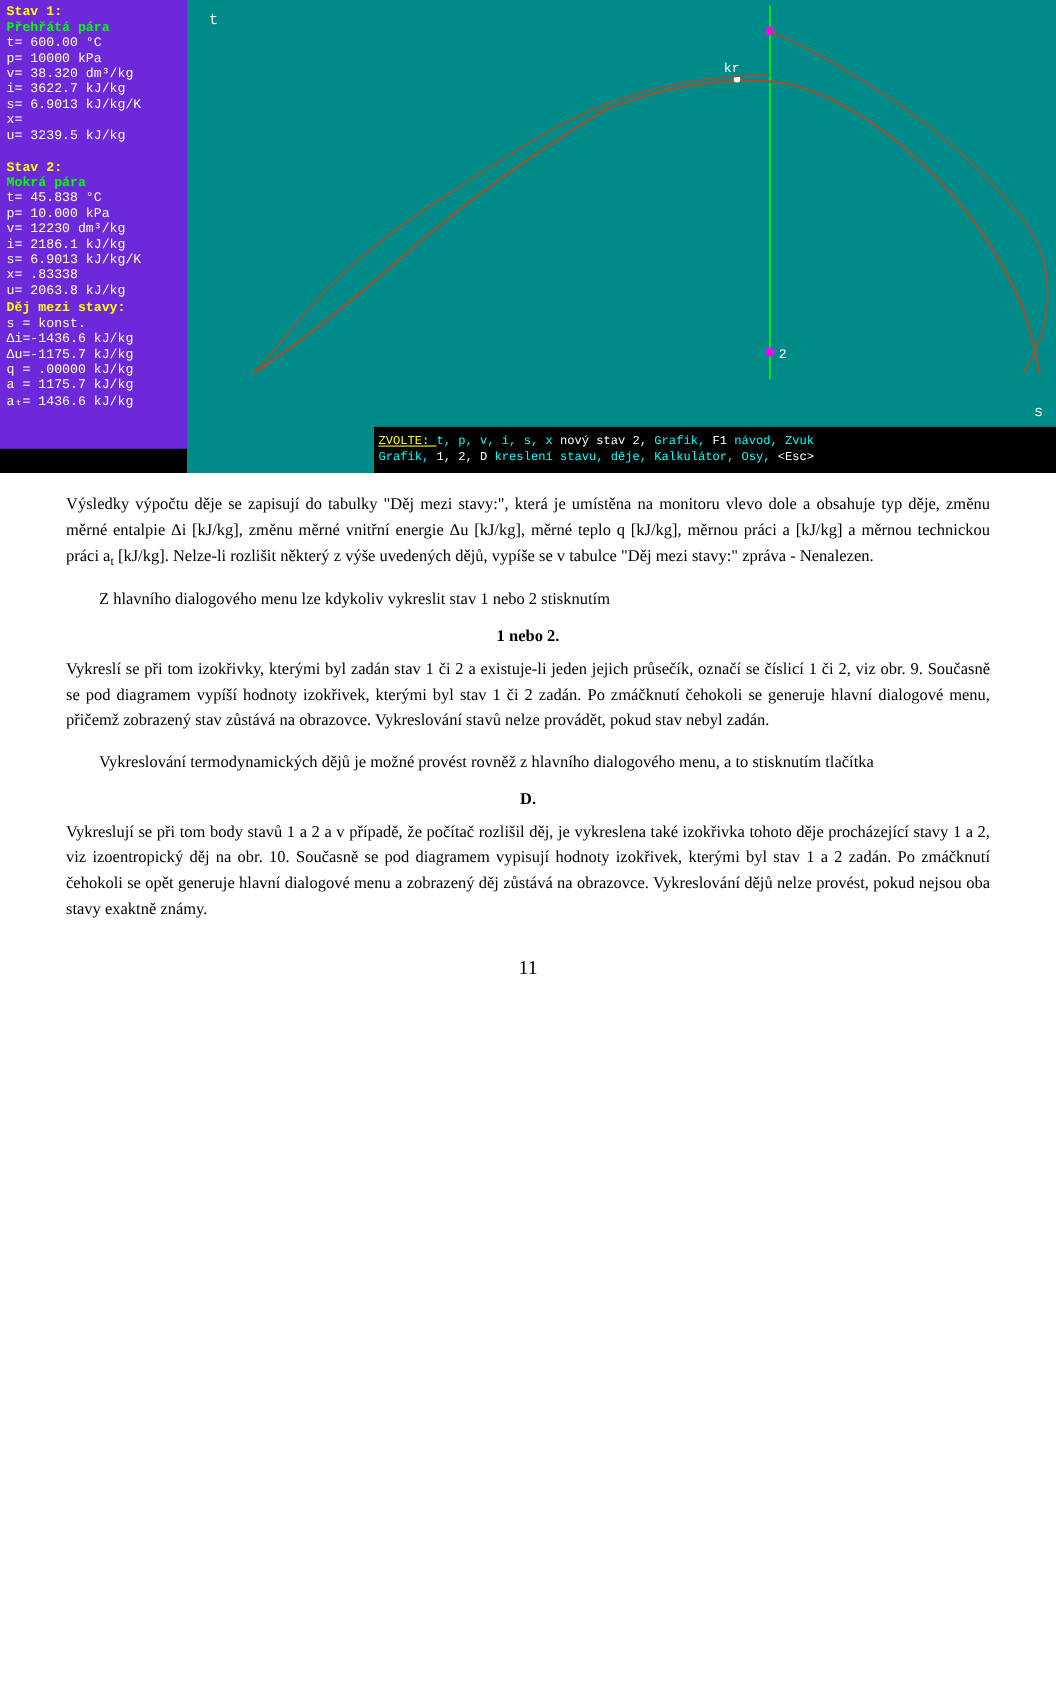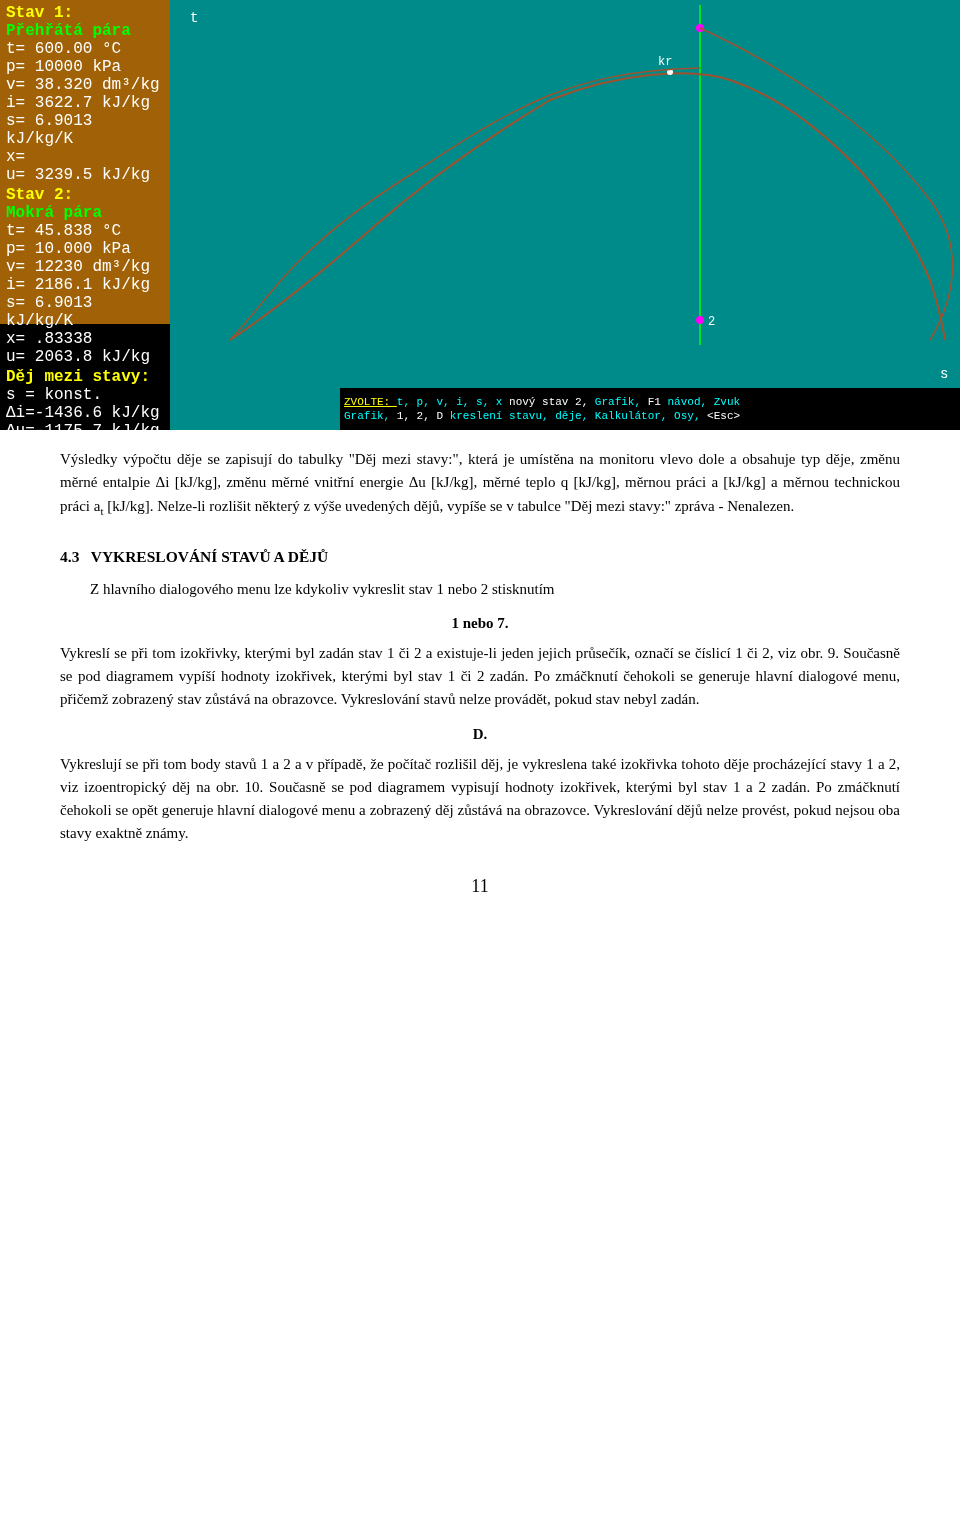--- a/index.html
+++ b/index.html
@@ -19,25 +19,25 @@
       background: #000;
       position: relative;
       overflow: hidden;
     }
 
     
     .left-panel {
       position: absolute;
       left: 0; top: 0;
       width: 170px;
-      height: 324px;
-      background: #a16207;
+      height: 408px;
+      background: #6d28d9;
       padding: 4px 6px;
       font-family: "Courier New", Courier, monospace;
-      font-size: 16px;
+      font-size: 12px;
       color: #000;
     }
 
     .left-panel .stav-heading {
       color: #ffff00;
       font-weight: bold;
     }
     .left-panel .stav2-heading {
       color: #ffff00;
       font-weight: bold;
@@ -142,21 +142,21 @@
   <div class="left-panel">
     <div class="stav-heading">Stav 1:</div>
     <div style="color:#00ff00;font-weight:bold;">Přehřátá pára</div>
     <div class="white-text">t= 600.00 °C</div>
     <div class="white-text">p= 10000  kPa</div>
     <div class="white-text">v= 38.320 dm³/kg</div>
     <div class="white-text">i= 3622.7 kJ/kg</div>
     <div class="white-text">s= 6.9013 kJ/kg/K</div>
     <div class="white-text">x=</div>
     <div class="white-text">u= 3239.5 kJ/kg</div>
-    <div class="stav2-heading" style="margin-top:2px;">Stav 2:</div>
+    <div class="stav2-heading" style="margin-top:15px;">Stav 2:</div>
     <div style="color:#00ff00;font-weight:bold;">Mokrá pára</div>
     <div class="white-text">t= 45.838 °C</div>
     <div class="white-text">p= 10.000 kPa</div>
     <div class="white-text">v= 12230  dm³/kg</div>
     <div class="white-text">i= 2186.1 kJ/kg</div>
     <div class="white-text">s= 6.9013 kJ/kg/K</div>
     <div class="white-text">x= .83338</div>
     <div class="white-text">u= 2063.8 kJ/kg</div>
     <div class="dej-heading" style="margin-top:2px;">Děj mezi stavy:</div>
     <div class="white-text">s = konst.</div>
@@ -217,38 +217,36 @@
   </div>
 </div>
 
 <div class="text-body">
 
 
   <p class="body-text">
     <span>Výsledky výpočtu děje se zapisují do tabulky "Děj mezi stavy:", která je umístěna na monitoru vlevo dole a obsahuje typ děje, změnu měrné entalpie Δi [kJ/kg], změnu měrné vnitřní energie Δu [kJ/kg], měrné teplo q [kJ/kg], měrnou práci a [kJ/kg] a měrnou technickou práci a</span><sub>t</sub><span> [kJ/kg]. Nelze-li rozlišit některý z výše uvedených dějů, vypíše se v tabulce "Děj mezi stavy:" zpráva - Nenalezen.</span>
   </p>
 
-  <div class="section-heading">
-    <span>4.3</span>
-    &nbsp;
-    <span>VYKRESLOVÁNÍ STAVŮ A DĚJŮ</span>
-  </div>
 
   <p class="body-text indent">
     <span>Z hlavního dialogového menu lze kdykoliv vykreslit stav 1 nebo 2 stisknutím</span>
   </p>
 
   <div class="centered-bold">
-    <span>1 nebo 7.</span>
+    <span>1 nebo 2.</span>
   </div>
 
   <p class="body-text">
     <span>Vykreslí se při tom izokřivky, kterými byl zadán stav 1 či 2 a existuje-li jeden jejich průsečík, označí se číslicí 1 či 2, viz obr. 9. Současně se pod diagramem vypíší hodnoty izokřivek, kterými byl stav 1 či 2 zadán. Po zmáčknutí čehokoli se generuje hlavní dialogové menu, přičemž zobrazený stav zůstává na obrazovce. Vykreslování stavů nelze provádět, pokud stav nebyl zadán.</span>
   </p>
 
+  <p class="body-text indent">
+    <span>Vykreslování termodynamických dějů je možné provést rovněž z hlavního dialogového menu, a to stisknutím tlačítka</span>
+  </p>
 
   <div class="centered-bold">
     <span>D.</span>
   </div>
 
   <p class="body-text">
     <span>Vykreslují se při tom body stavů 1 a 2 a v případě, že počítač rozlišil děj, je vykreslena také izokřivka tohoto děje procházející stavy 1 a 2, viz izoentropický děj na obr. 10. Současně se pod diagramem vypisují hodnoty izokřivek, kterými byl stav 1 a 2 zadán. Po zmáčknutí čehokoli se opět generuje hlavní dialogové menu a zobrazený děj zůstává na obrazovce. Vykreslování dějů nelze provést, pokud nejsou oba stavy exaktně známy.</span>
   </p>
 
   <div class="page-number">

